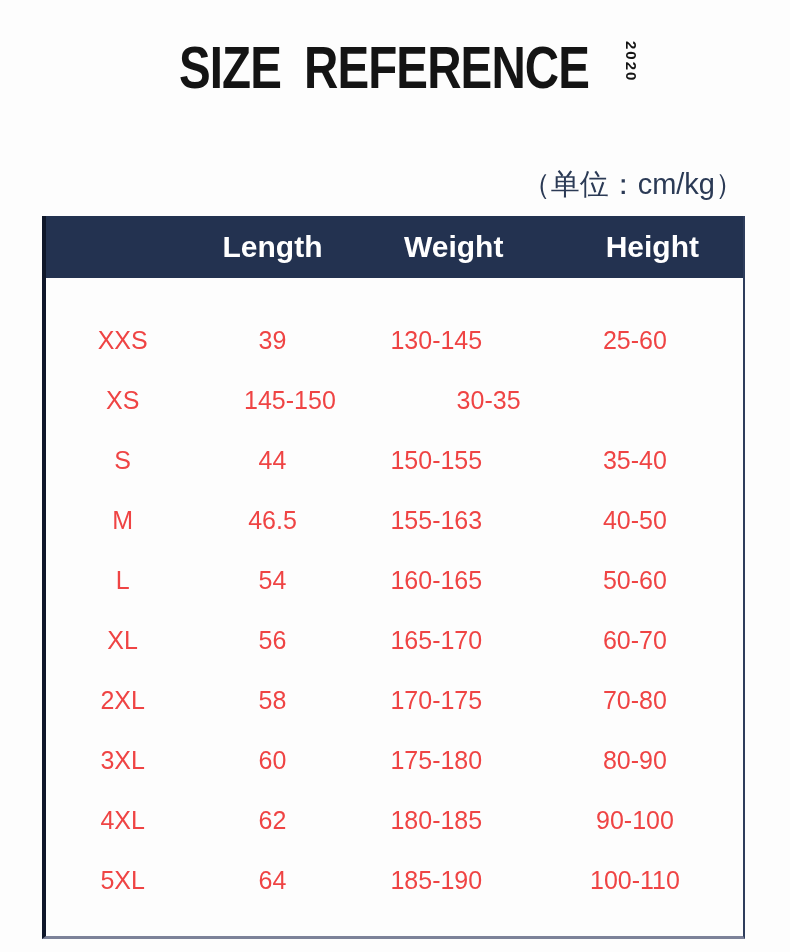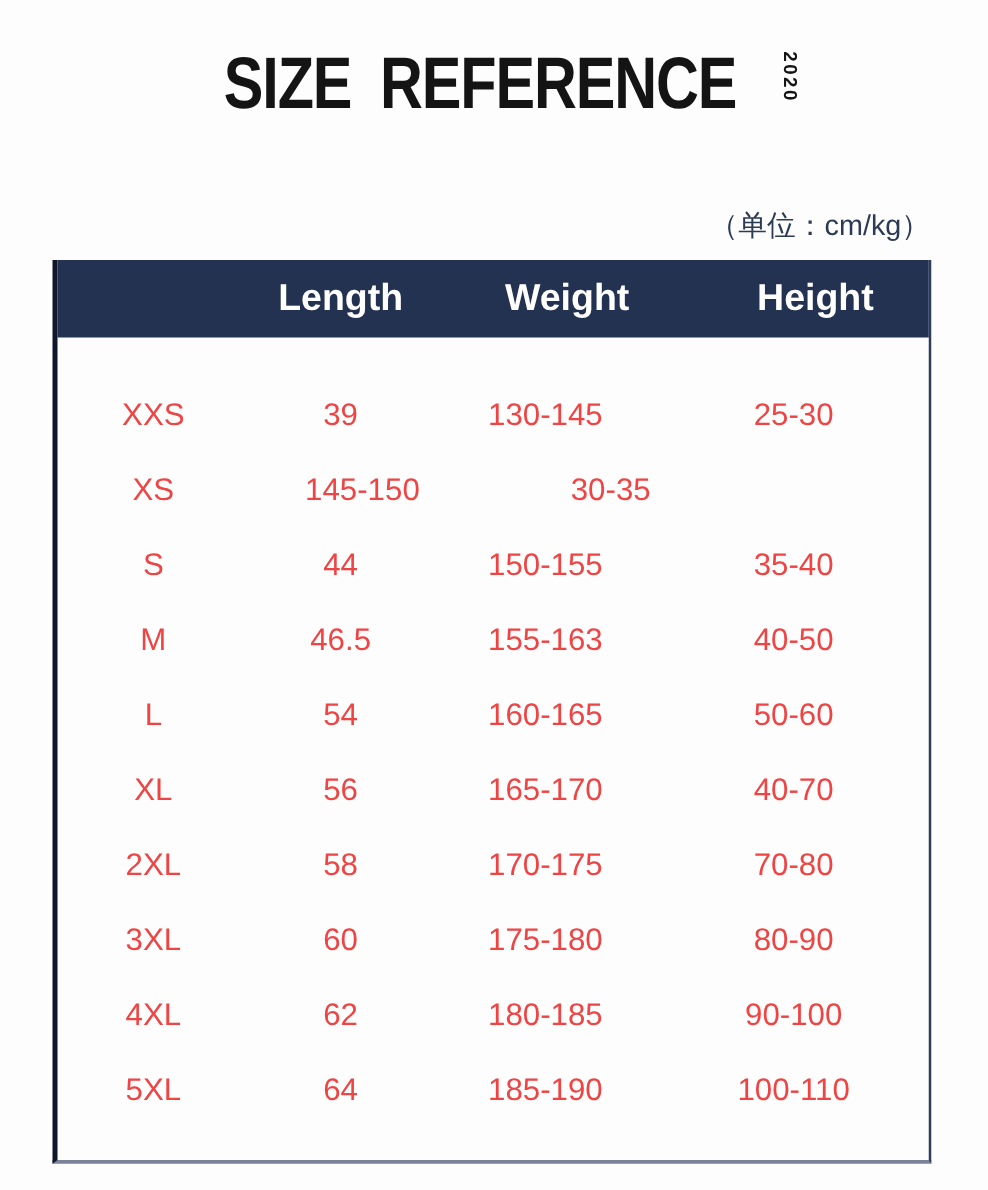--- a/index.html
+++ b/index.html
@@ -42,21 +42,21 @@
     letter-spacing: 2px;
     line-height: 1;
     height: 54px;
     margin-top: 2px;
   }
   
   .unit-row {
     text-align: right;
     padding-right: 46px;
     margin-top: 66px;
-    font-size: 23px;
+    font-size: 29px;
     color: #2b3a55;
     line-height: 1.3;
   }
   
   .size-table {
     margin: 12px 45px 0 42px;
     border-left: 4px solid #0f172a;
     border-right: 2px solid #2e3d5c;
     border-bottom: 3px solid #7c8299;
     background: #fdfdfd;
@@ -112,21 +112,21 @@
       <div class="th c0"></div>
       <div class="th c1">Length</div>
       <div class="th c3">Weight</div>
       <div class="th c2">Height</div>
     </div>
     <div class="tbody">
         <div class="row">
     <div class="cell c0">XXS</div>
     <div class="cell c1">39</div>
     <div class="cell c2">130-145</div>
-    <div class="cell c3">25-30</div>
+    <div class="cell c3">25-60</div>
   </div>
         <div class="row">
     <div class="cell c0">XS</div>
     <div class="cell c2">145-150</div>
     <div class="cell c3">30-35</div>
   </div>
         <div class="row">
     <div class="cell c0">S</div>
     <div class="cell c1">44</div>
     <div class="cell c2">150-155</div>
@@ -141,21 +141,21 @@
         <div class="row">
     <div class="cell c0">L</div>
     <div class="cell c1">54</div>
     <div class="cell c2">160-165</div>
     <div class="cell c3">50-60</div>
   </div>
         <div class="row">
     <div class="cell c0">XL</div>
     <div class="cell c1">56</div>
     <div class="cell c2">165-170</div>
-    <div class="cell c3">40-70</div>
+    <div class="cell c3">60-70</div>
   </div>
         <div class="row">
     <div class="cell c0">2XL</div>
     <div class="cell c1">58</div>
     <div class="cell c2">170-175</div>
     <div class="cell c3">70-80</div>
   </div>
         <div class="row">
     <div class="cell c0">3XL</div>
     <div class="cell c1">60</div>

